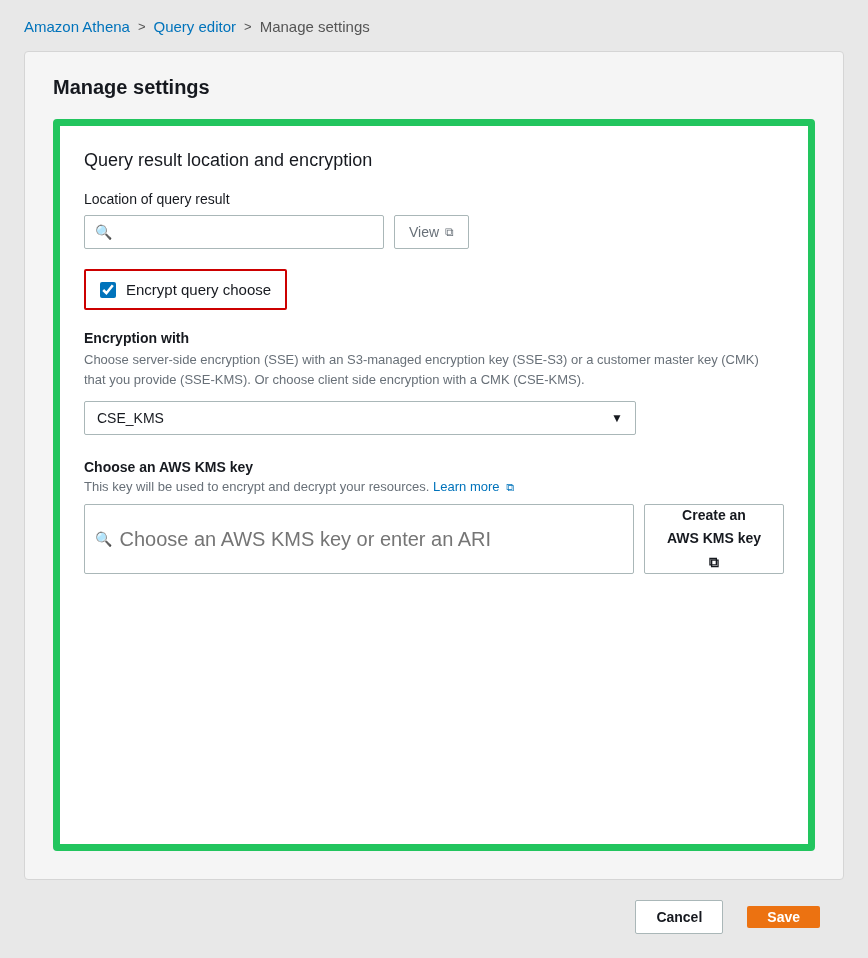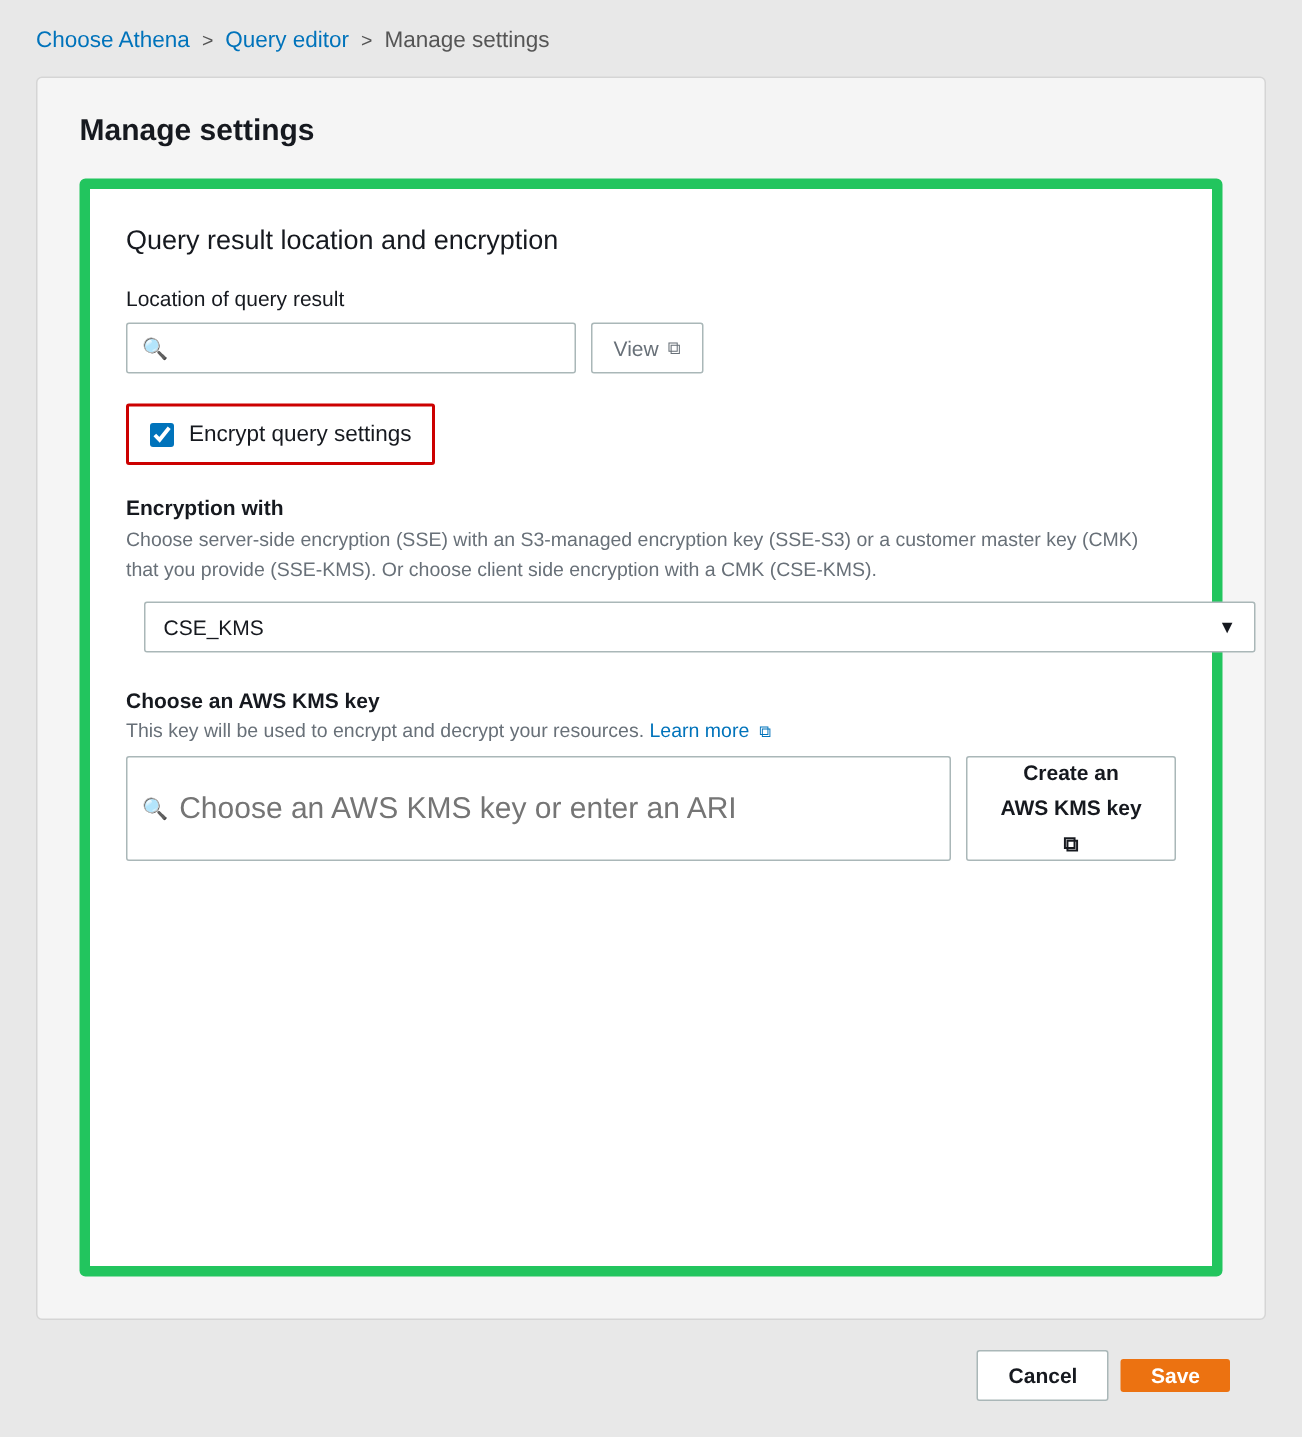--- a/index.html
+++ b/index.html
@@ -205,25 +205,24 @@
 
     .select-dropdown {
       display: flex;
       align-items: center;
       justify-content: space-between;
       border: 1px solid #aab7b8;
       border-radius: 2px;
       background: #fff;
       padding: 0 12px;
       height: 34px;
-      width: 741px;
-      cursor: pointer;
-      font-size: 14px;
-      color: #16191f;
-      margin-left: 12px;
+      width: 552px;
+      cursor: pointer;
+      font-size: 14px;
+      color: #16191f;
     }
 
     .select-dropdown .chevron {
       font-size: 12px;
       color: #16191f;
     }
 
     
     .kms-section {
       margin-bottom: 8px;
@@ -310,21 +309,21 @@
     .create-kms-button .ext-icon {
       font-size: 14px;
       color: #16191f;
     }
 
     
     .footer-row {
       display: flex;
       justify-content: flex-end;
       align-items: center;
-      gap: 8px;
+      gap: 24px;
       padding: 20px 24px 0 24px;
     }
 
     .cancel-button {
       border: 1px solid #aab7b8;
       border-radius: 2px;
       background: #fff;
       padding: 0 20px;
       height: 34px;
       cursor: pointer;
@@ -344,21 +343,21 @@
       font-weight: 700;
       color: #fff;
     }
   </style>
 </head>
 <body>
 
 <div class="page-wrapper">
 
   <nav class="breadcrumb">
-    <a class="breadcrumb-link">Choose Athena</a>
+    <a class="breadcrumb-link">Amazon Athena</a>
     <span class="breadcrumb-separator">&gt;</span>
     <a class="breadcrumb-link">Query editor</a>
     <span class="breadcrumb-separator">&gt;</span>
     <span class="breadcrumb-current">Manage settings</span>
   </nav>
 
   <div class="main-content">
     <div class="page-container">
       <h1 class="page-title">Manage settings</h1>
 
@@ -371,21 +370,21 @@
             <span class="search-icon-inner">🔍</span>
           </div>
           <button class="view-button">
             <span>View</span>
             <span class="ext-icon">⧉</span>
           </button>
         </div>
 
         <div class="encrypt-row">
           <input type="checkbox" class="encrypt-checkbox" id="encrypt-cb" checked="" style="">
-          <label class="encrypt-label" for="encrypt-cb">Encrypt query settings</label>
+          <label class="encrypt-label" for="encrypt-cb">Encrypt query choose</label>
         </div>
 
         <div class="encryption-type-section">
           <div class="encryption-type-label">Encryption with</div>
           <div class="encryption-type-desc">Choose server-side encryption (SSE) with an S3-managed encryption key (SSE-S3) or a customer master key (CMK) that you provide (SSE-KMS). Or choose client side encryption with a CMK (CSE-KMS).</div>
           <div class="select-dropdown">
             <span>CSE_KMS</span>
             <span class="chevron">▼</span>
           </div>
         </div>

